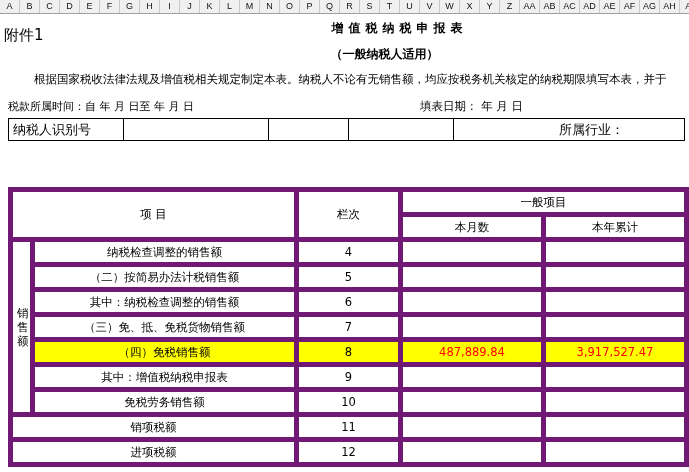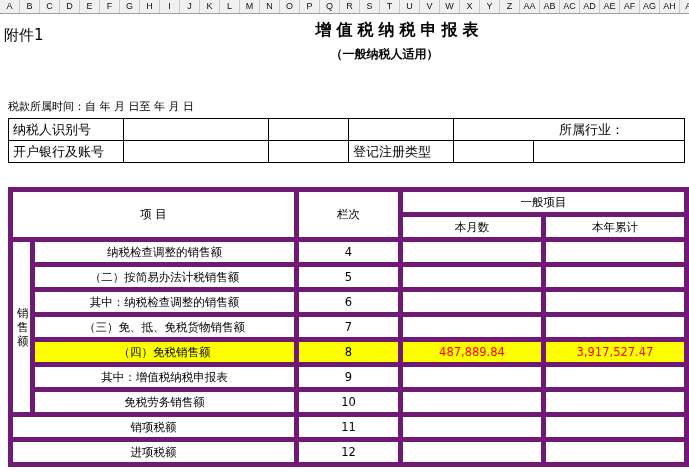--- a/index.html
+++ b/index.html
@@ -52,21 +52,21 @@
     top: 12px;
     font-size: 15px;
     font-family: "DejaVu Sans", sans-serif;
   }
   .title {
     position: absolute;
     left: 0;
     right: 0;
     top: 6px;
     text-align: center;
-    font-size: 16px;
+    font-size: 12px;
     font-weight: bold;
     letter-spacing: 5px;
     font-family: "DejaVu Sans", sans-serif;
     padding-left: 110px;
     box-sizing: border-box;
   }
   .subtitle {
     position: absolute;
     left: 0;
     right: 0;
@@ -201,47 +201,41 @@
       <div class="ch">AG</div>
       <div class="ch">AH</div>
       <div class="ch">AI</div>
     </div>
 
   <div class="doc">
 
     <div class="attach">附件1</div>
     <div class="title">增值税纳税申报表</div>
     <div class="subtitle">（一般纳税人适用）</div>
+    <div class="intro">根据国家税收法律法规及增值税相关规定制定本表。纳税人不论有无销售额，均应按税务机关核定的纳税期限填写本表，并于</div>
     <div class="periodline">税款所属时间：自    年    月    日至    年    月    日</div>
+    <div class="fillline">填表日期：    年   月   日</div>
 
     <table class="info">
       <colgroup>
         <col style="width:115px">
         <col style="width:145px">
         <col style="width:80px">
         <col style="width:105px">
         <col style="width:80px">
         <col style="width:151px">
       </colgroup>
       <tbody>
           <tr>
         <td>纳税人识别号</td>
         <td></td>
         <td></td>
         <td></td>
         <td class="nob" colspan="2" style="text-align:right;padding-right:60px;">所属行业：</td>
       </tr>
-      <tr>
-        <td>开户银行及账号</td>
-        <td></td>
-        <td></td>
-        <td>登记注册类型</td>
-        <td></td>
-        <td></td>
-      </tr>
     </tbody>
       </table>
 
     <table class="main">
       <colgroup>
         <col style="width:22px">
         <col style="width:264px">
         <col style="width:104px">
         <col style="width:143px">
         <col style="width:143px">

